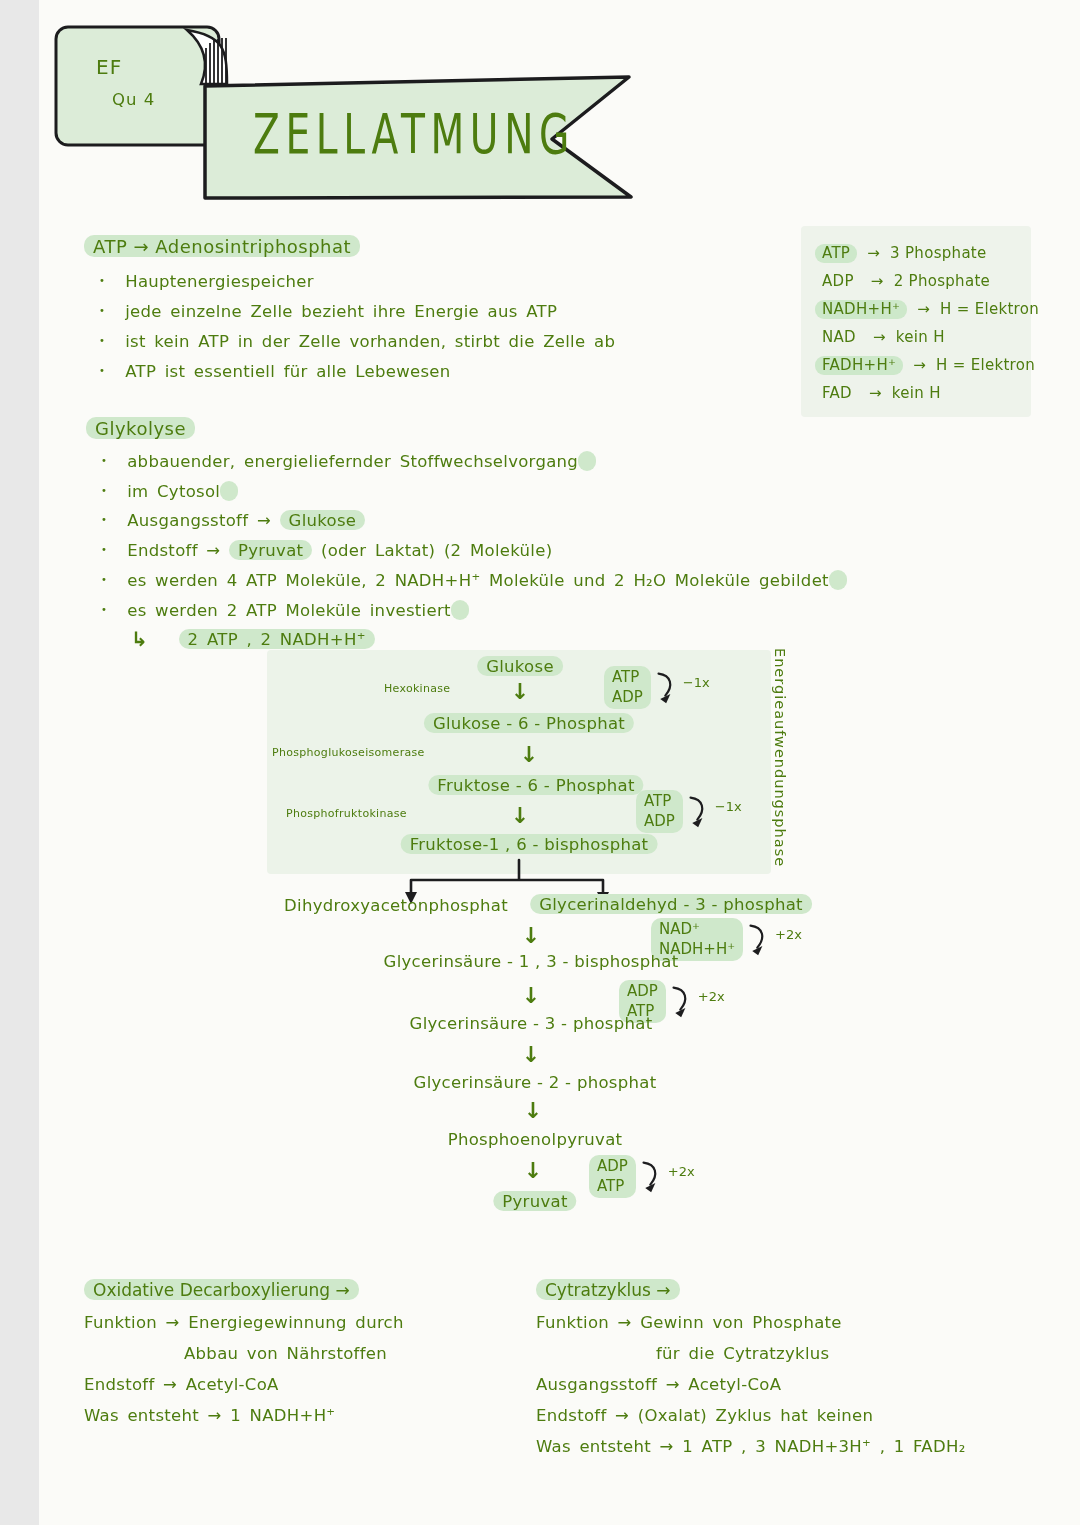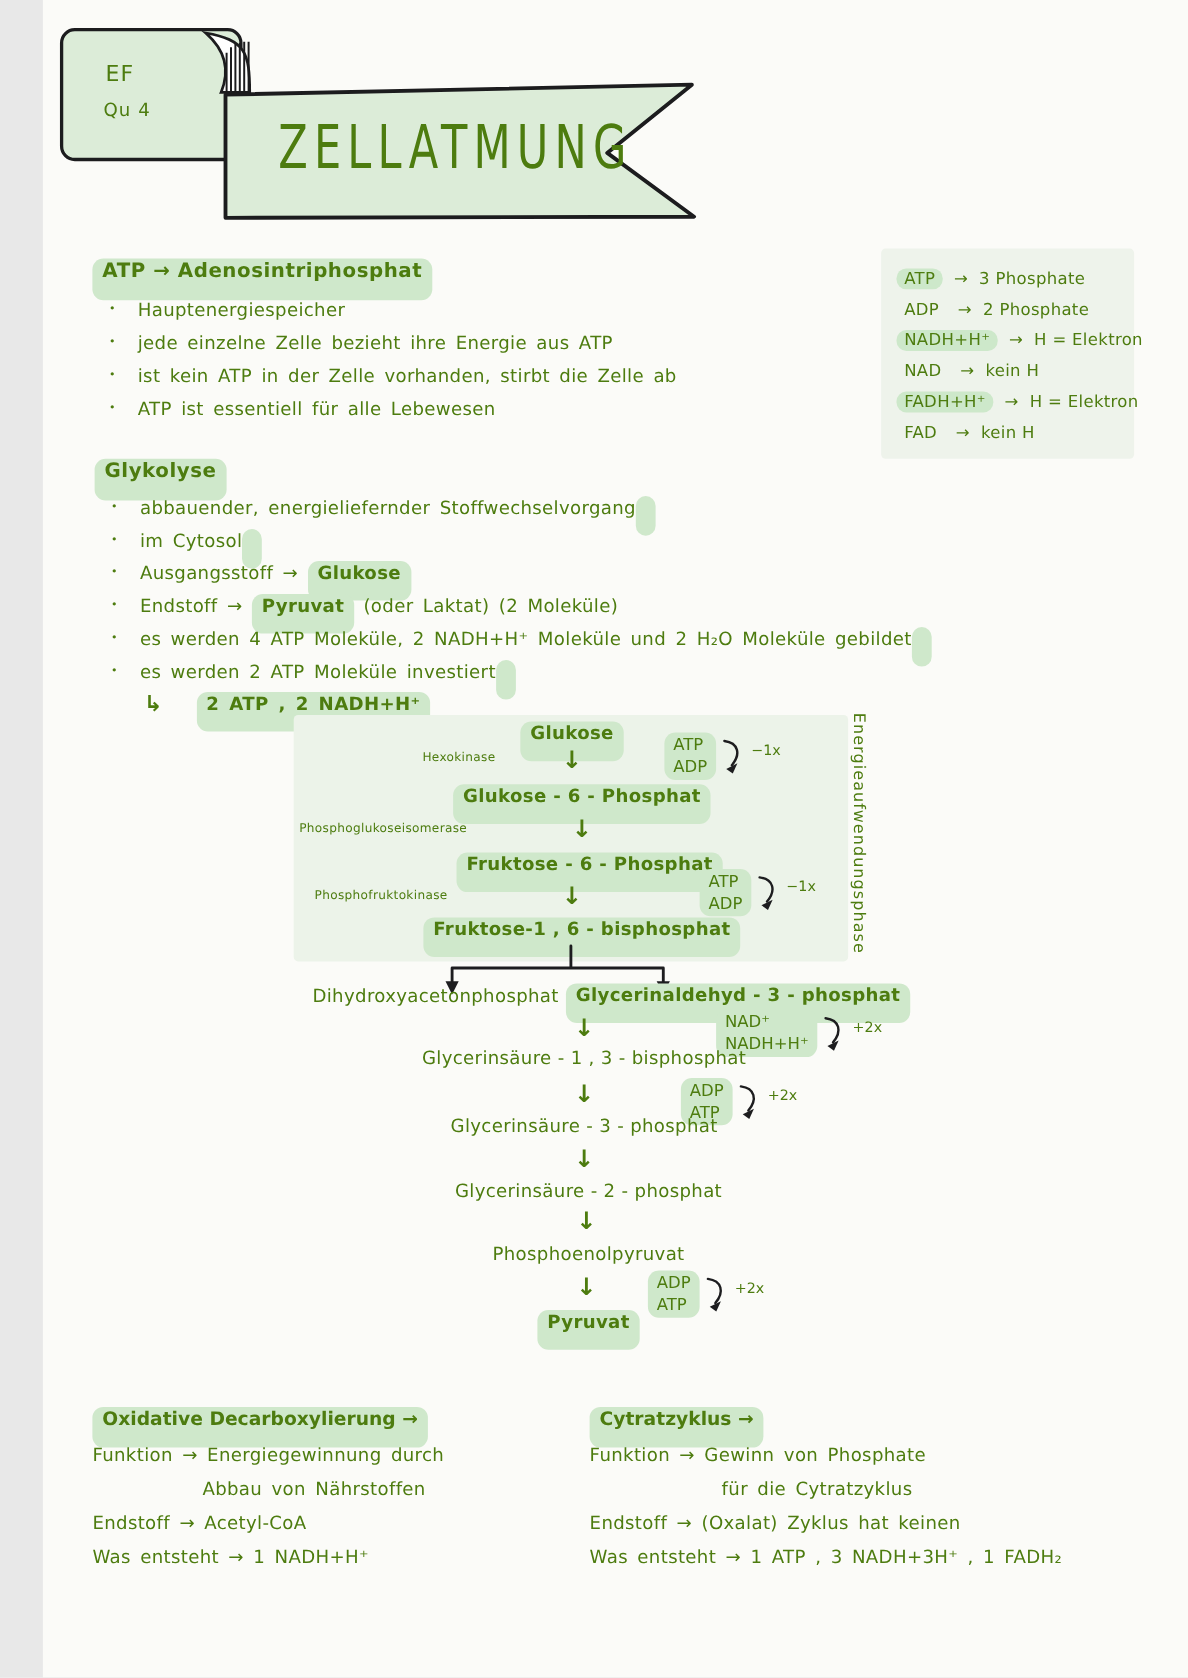--- a/index.html
+++ b/index.html
@@ -2,21 +2,21 @@
 <html><head>
 <meta charset="utf-8">
 <style>
   html,body { margin:0; padding:0; background:#e8e8e8; }
   .page {
     position:relative; width:1080px; height:1525px;
     background:#fbfbf8; overflow:hidden;
     font-family:"DejaVu Sans", sans-serif; color:#4d7c0f;margin-left:39px;
   }
   .abs { position:absolute; }
-  .hl { background:#cfe8cb; border-radius:10px; padding:1px 9px 16px;font-weight:bold; }
+  .hl { background:#cfe8cb; border-radius:10px; padding:1px 9px 0; }
   .txt { font-size:16.5px; letter-spacing:0.3px; word-spacing:3px; white-space:nowrap; }
   .sec-title { font-size:18px; letter-spacing:0.5px; }
   .bullet { display:flex; align-items:baseline; gap:20px; }
   .dot { font-size:10px; position:relative; top:-3px; }
 
   
   .banner-title {
     font-size:49px; letter-spacing:7px; text-align:center;
     transform:scale(0.80,1.12); transform-origin:center; white-space:nowrap;
   }
@@ -64,21 +64,21 @@
       <line x1="167" y1="48" x2="167" y2="84"></line>
       <line x1="171" y1="43" x2="171" y2="84"></line>
       <line x1="175" y1="40" x2="175" y2="84"></line>
       <line x1="179" y1="39" x2="179" y2="84"></line>
       <line x1="183" y1="38" x2="183" y2="84"></line>
       <line x1="187" y1="38" x2="187" y2="84"></line>
     </g>
     <polygon points="166,86 590,77 513,139 592,197 166,198" fill="#dcecd8" stroke="#1c1c1e" stroke-width="3.5" stroke-linejoin="round"></polygon>
   </svg>
   <div class="abs tag-text" style="left:57px; top:55px">EF</div>
-  <div class="abs tag-text2" style="left:55px; top:90px">Qu 4</div>
+  <div class="abs tag-text2" style="left:73px; top:90px">Qu 4</div>
   <div class="abs banner-title" style="left:170px; top:106px; width:410px">ZELLATMUNG</div>
 
   <div class="abs sec-title" style="left:45px; top:236px"><span class="hl">ATP → Adenosintriphosphat</span></div>
   <div class="abs bullet txt" style="left:60px; top:272px">
     <span class="dot">•</span>
     <span>Hauptenergiespeicher</span>
   </div>
   <div class="abs bullet txt" style="left:60px; top:302px">
     <span class="dot">•</span>
     <span>jede einzelne Zelle bezieht ihre Energie aus ATP</span>
@@ -254,17 +254,18 @@
     <div class="line">Funktion → Energiegewinnung  durch</div>
     <div class="line cont1">Abbau  von  Nährstoffen</div>
     <div class="line">Endstoff →   Acetyl-CoA</div>
     <div class="line">Was entsteht →    1 NADH+H⁺</div>
   </div>
 
   <div class="abs bcol" style="left:497px; top:1280px">
     <div class="btitle"><span class="hl">Cytratzyklus   →</span></div>
     <div class="line">Funktion →   Gewinn   von   Phosphate</div>
     <div class="line cont2">für  die  Cytratzyklus</div>
+    <div class="line">Ausgangsstoff →  Acetyl-CoA</div>
     <div class="line">Endstoff →   (Oxalat)  Zyklus hat keinen</div>
     <div class="line">Was entsteht →   1 ATP , 3 NADH+3H⁺ , 1 FADH₂</div>
   </div>
 
 </div>
 
 </body></html>

